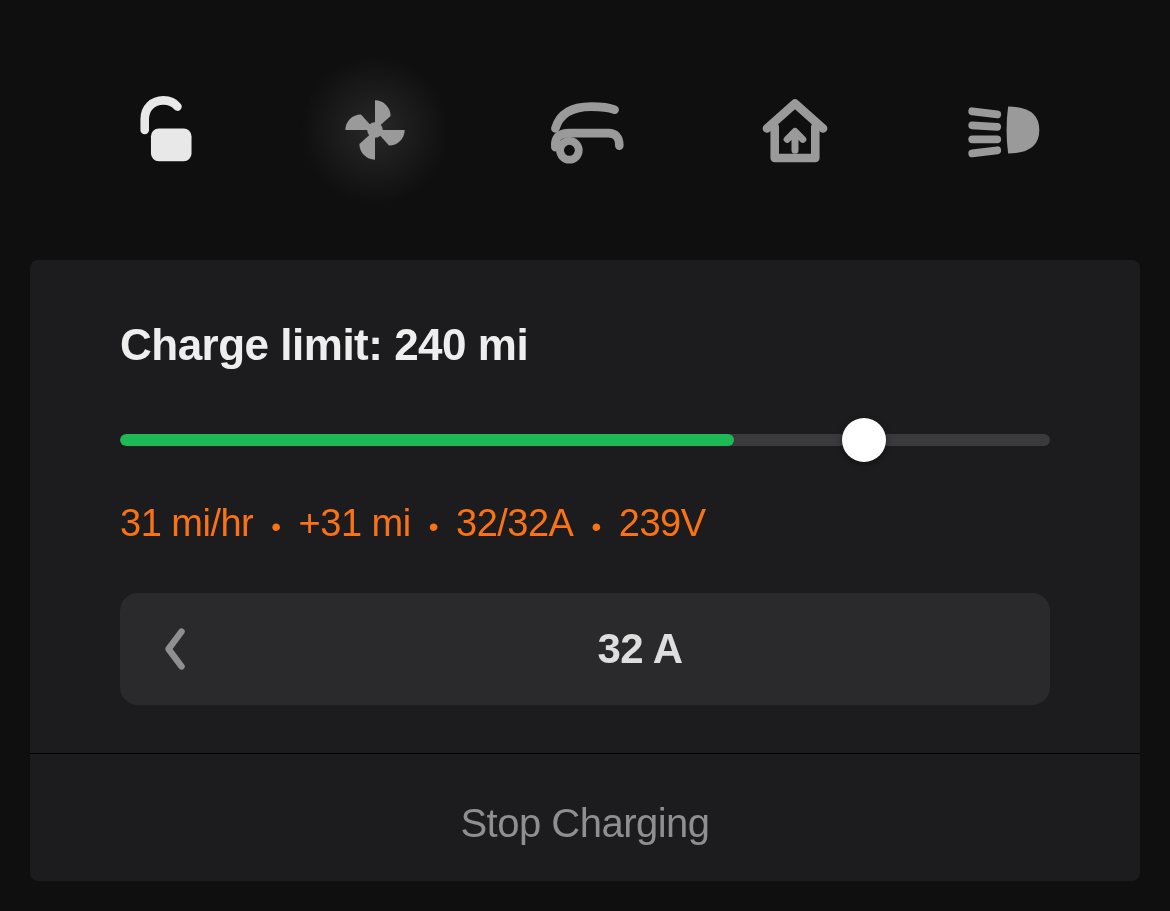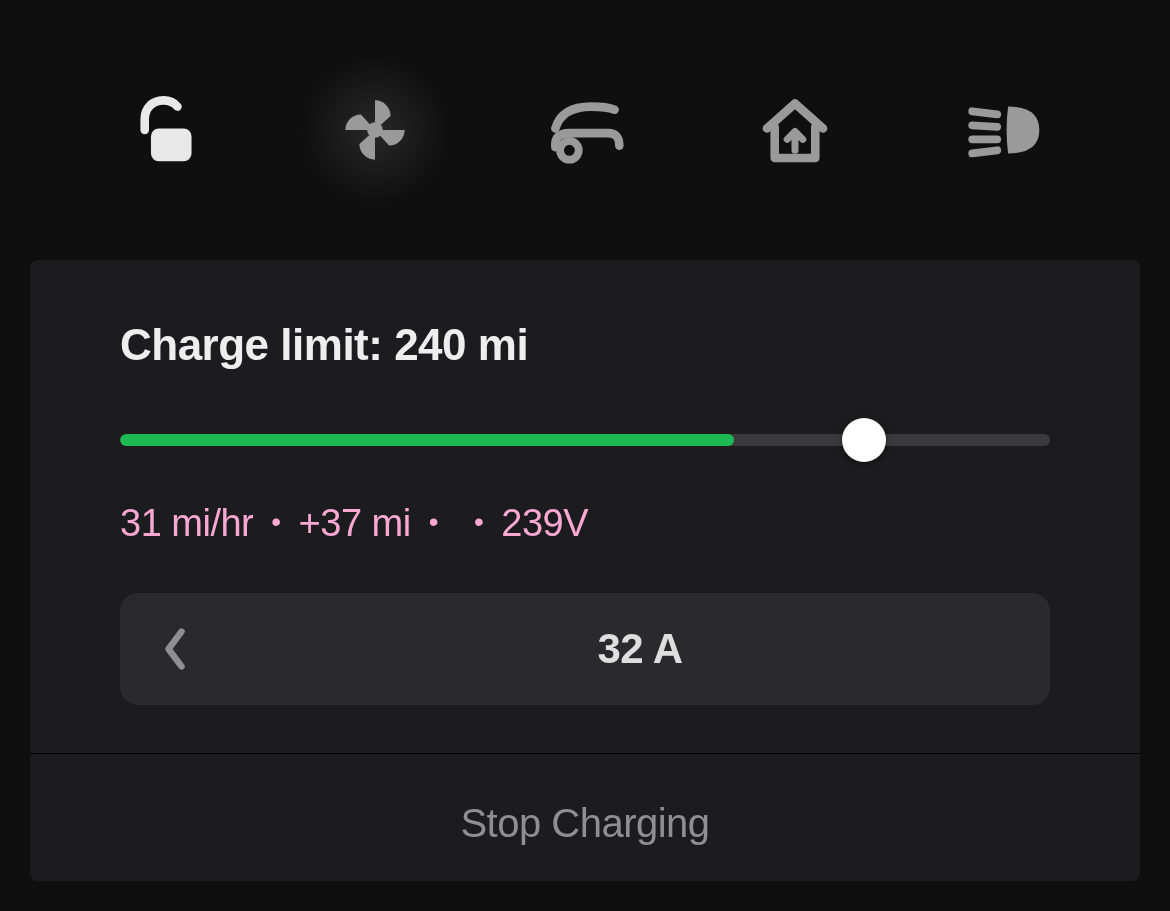--- a/index.html
+++ b/index.html
@@ -95,25 +95,25 @@
     background: #ffffff;
     border-radius: 50%;
     transform: translate(-50%, -50%);
     box-shadow: 0 2px 6px rgba(0,0,0,0.4);
   }
 
   
   .stats {
     font-size: 38px;
     font-weight: 500;
-    color: #f9a8d4;
+    color: #f97316;
     letter-spacing: -0.5px;
     margin-bottom: 48px;
     display: flex;
-    align-items: center;
+    align-items: flex-end;
     flex-wrap: nowrap;
   }
   .stats .dot {
     margin: 0 18px;
     font-size: 28px;
     position: relative;
     top: -2px;
   }
 
   
@@ -220,22 +220,23 @@
       <div class="slider">
         <div class="slider-track">
           <div class="slider-fill" id="slider-fill" style="width: 66%;"></div>
         </div>
         <div class="slider-thumb" id="slider-thumb" style="left: 80%;"></div>
       </div>
 
       <div class="stats">
         <span>31 mi/hr</span>
         <span class="dot">•</span>
-        <span>+37 mi</span>
+        <span>+31 mi</span>
         <span class="dot">•</span>
+        <span>32/32A</span>
         <span class="dot">•</span>
         <span>239V</span>
       </div>
 
       <div class="amps-row">
         <div class="amps-prev">
           <svg viewBox="0 0 24 40">
             <path d="M18 4 L6 20 L18 36" fill="none" stroke="#8e8e93" stroke-width="6" stroke-linecap="round" stroke-linejoin="round"></path>
           </svg>
         </div>

